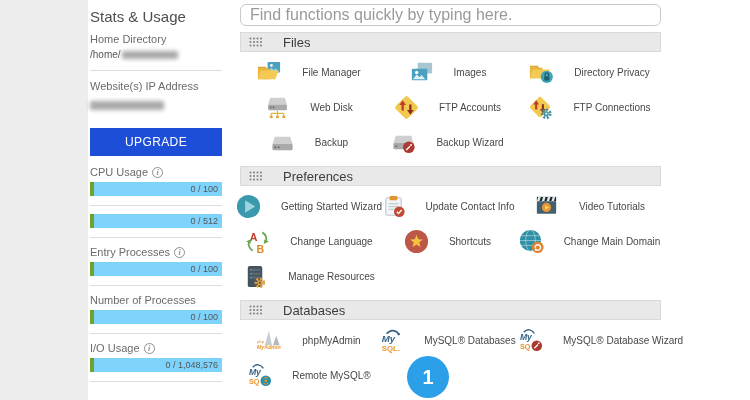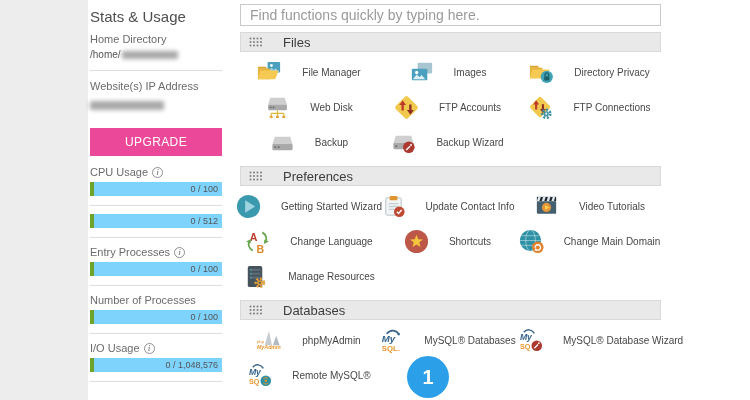--- a/index.html
+++ b/index.html
@@ -24,22 +24,22 @@
   .info { width:11px; height:11px; border:1px solid #8f8f8f; border-radius:50%; color:#8f8f8f;
           display:inline-flex; align-items:center; justify-content:center; flex:none;
           font:italic bold 8px "Liberation Serif",serif; cursor:pointer; }
   .info::before { content:"i"; }
   .bar { position:relative; height:14px; background:#7dd3fc; overflow:hidden; }
   .bar-fill { position:absolute; left:0; top:0; bottom:0; }
   .bar-val { position:absolute; right:4px; top:0; line-height:14px; font-size:9px; color:#555; }
 
   
   .main { position:absolute; left:240px; top:0; width:421px; }
-  .search { width:100%; height:22px; border:1px solid #c9c9c9; border-radius:0; padding:0 9px;
-            font-size:14px; color:#666; margin-top:4px; background:#fff; font-family:inherit; }
+  .search { width:100%; height:22px; border:1px solid #c9c9c9; border-radius:6px; padding:0 9px;
+            font-size:16px; color:#666; margin-top:4px; background:#fff; font-family:inherit; }
   .search::placeholder { color:#9a9a9a; }
   .sec-head { display:flex; align-items:center; gap:20px; background:#e9e9e9; border:1px solid #d9d9d9;
               height:20px; padding:0 8px; margin-top:6px; cursor:pointer; }
   .sec-title { font-size:13px; color:#3c3c3c; }
   .items { display:grid; grid-template-columns:137px 140px 1fr; padding-top:3px; }
   .item { display:flex; align-items:center; gap:19px; height:35px; cursor:pointer;justify-content:center; }
   .item .lbl { font-size:10px; color:#474747; white-space:nowrap; }
   .ic { width:27px; height:27px; flex:none; }
 
   .badge1 { position:absolute; left:407px; top:356px; width:42px; height:42px; border-radius:50%;
@@ -62,21 +62,21 @@
     </div>
   </div>
 
   <div class="sb-divider"></div>
 
   <div>
     <div class="sb-label">Website(s) IP Address</div>
     <span class="blur blur-ip"></span>
   </div>
 
-  <button class="upgrade" style="background: #ec4899;">UPGRADE</button>
+  <button class="upgrade" style="background: #1d4ed8;">UPGRADE</button>
 
   <div class="meter">
     <div class="meter-head">
       <span>CPU Usage</span>
       <span class="info"></span>
     </div>
     <div class="bar">
       <div class="bar-fill" style="width: 3%; background: rgb(111, 163, 43);"></div>
       <span class="bar-val">0 / 100</span>
     </div>

